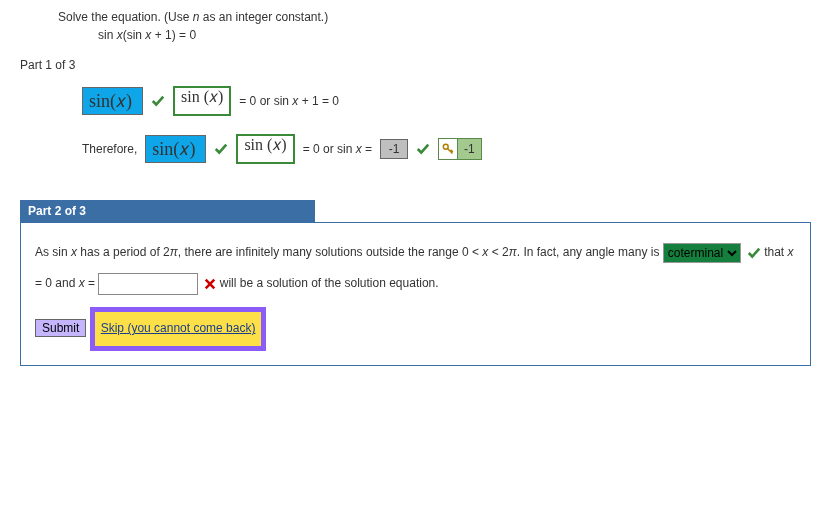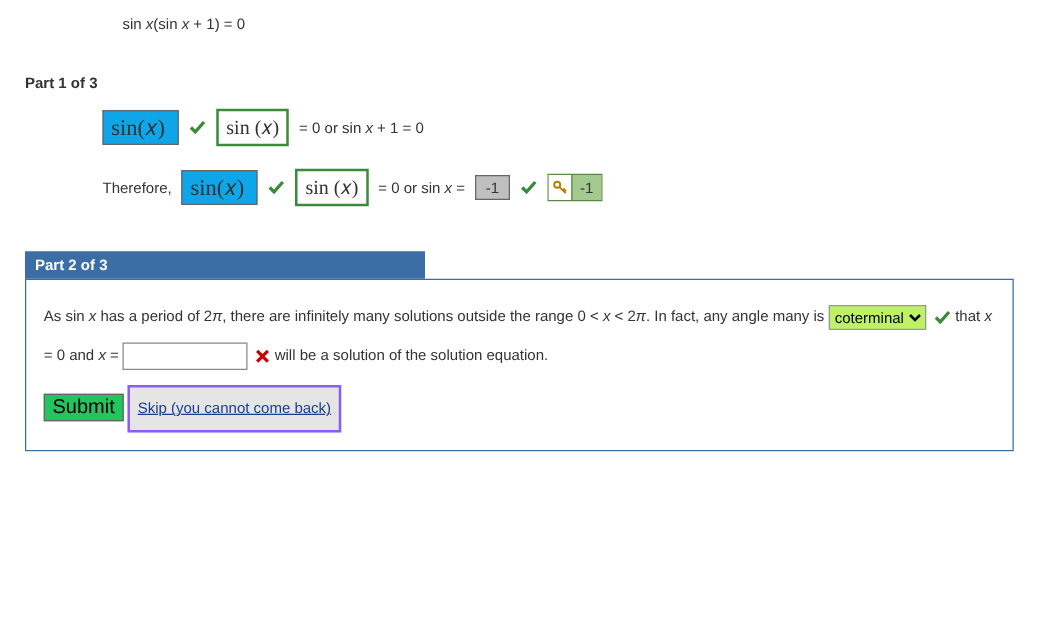--- a/index.html
+++ b/index.html
@@ -11,25 +11,25 @@
     background: #fff;
     width: 831px;
   }
   .page {
     padding: 10px 20px 20px 20px;
   }
   .prompt {
     margin: 0 0 4px 38px;
   }
   .prompt-eqn {
-    margin: 2px 0 33px 78px;
+    margin: 2px 0 16px 78px;
   }
   .italic-var { font-style: italic; }
   .part-title {
-    font-weight: bold;
+    font-weight: normal;
     margin: 6px 0 6px 0;
   }
   .step-text {
     margin: 4px 0 8px 18px;
   }
   .row {
     display: flex;
     align-items: center;
     margin: 14px 0 18px 18px;
     gap: 8px;
@@ -50,21 +50,21 @@
     justify-content: center;
     background: #bfbfbf;
     border: 1px solid #666;
     height: 18px;
     min-width: 18px;
     padding: 0 4px;
     font-size: 12px;
   }
   .green-outline {
     display: inline-flex;
-    align-items: center;
+    align-items: flex-start;
     border: 2px solid #3a8a3a;
     height: 26px;
     padding: 0 6px;
     font-size: 14px;
   }
   .ans-text { font-size: 12px; white-space: pre; }
   .check {
     color: #3a8a3a;
     font-size: 16px;
     font-weight: bold;
@@ -106,78 +106,81 @@
     width: 12px; height: 12px;
     display: inline-block;
   }
   
   .part2-header {
     background: #3a6ea5;
     color: #fff;
     font-weight: bold;
     padding: 4px 8px;
     display: inline-block;
-    width: 320px;
+    width: 295px;
     box-sizing: border-box;
   }
   .part2-box {
     border: 1px solid #3a6ea5;
     padding: 14px 14px 14px 14px;
     margin-top: 0;
     line-height: 2.6;
   }
   .part2-box .flow {
     line-height: 2.6;
   }
   select.dd {
     font-family: inherit;
     font-size: 12px;
     border: 1px solid #999;
-    background: #bef264;
+    background: #15803d;
     height: 20px;
   }
   input.textbox {
     border: 1px solid #888;
     height: 20px;
     width: 90px;
     font-family: inherit;
     font-size: 12px;
     padding: 0 4px;
     vertical-align: middle;
   }
   .btn {
     font-family: inherit;
-    font-size: 16px;
+    font-size: 12px;
     border: 1px solid #666;
-    background: #22c55e;
+    background: #c4b5fd;
     padding: 1px 6px;
     cursor: pointer;
     text-align: right;
   }
   .skip-link {
     color: #1a3e8c;
     text-decoration: underline;
-    border: 2px solid #8b5cf6;
-    background: #e5e5e5;
+    border: 5px solid #8b5cf6;
+    background: #fde047;
     padding: 1px 6px;
     cursor: pointer;
     font-size: 12px;
     display: inline-block;
   }
   .btn-row { margin-top: 8px; }
   .sin-math { font-family: 'Times New Roman', serif; font-size: 18px; }
   .sin-math-sm { font-family: 'Times New Roman', serif; font-size: 16px; }
   .nowrap { white-space: nowrap; }
   .ialign { display:inline-flex; align-items:center; gap:6px; vertical-align:middle; }
 </style>
 </head>
 <body>
 
 <div class="page">
 
+  <div class="prompt">
+    <span>Solve the equation. (Use </span><span class="italic-var">n</span><span> as an integer constant.)</span>
+  </div>
   <div class="prompt-eqn">
     <span>sin </span><span class="italic-var">x</span><span>(sin </span><span class="italic-var">x</span><span> + 1) = 0</span>
   </div>
 
   <div class="part-title">Part 1 of 3</div>
 
   <div class="row">
     <span class="indent"></span>
     <span class="gray-box">
       <span class="sin-math">sin(𝑥)</span>

